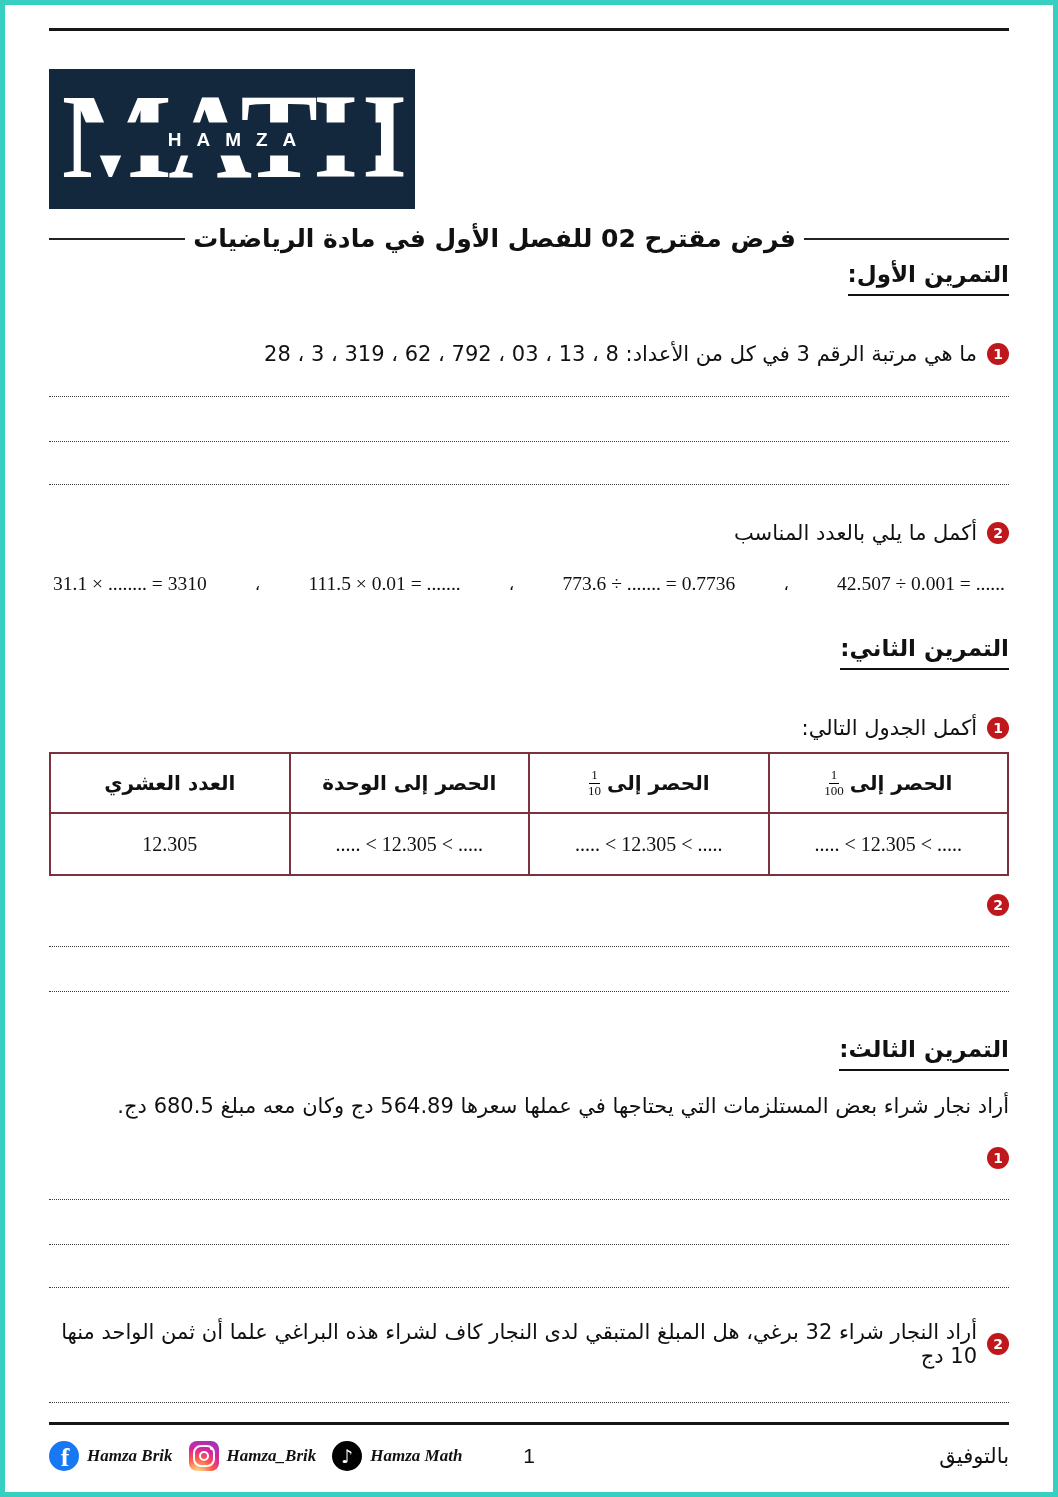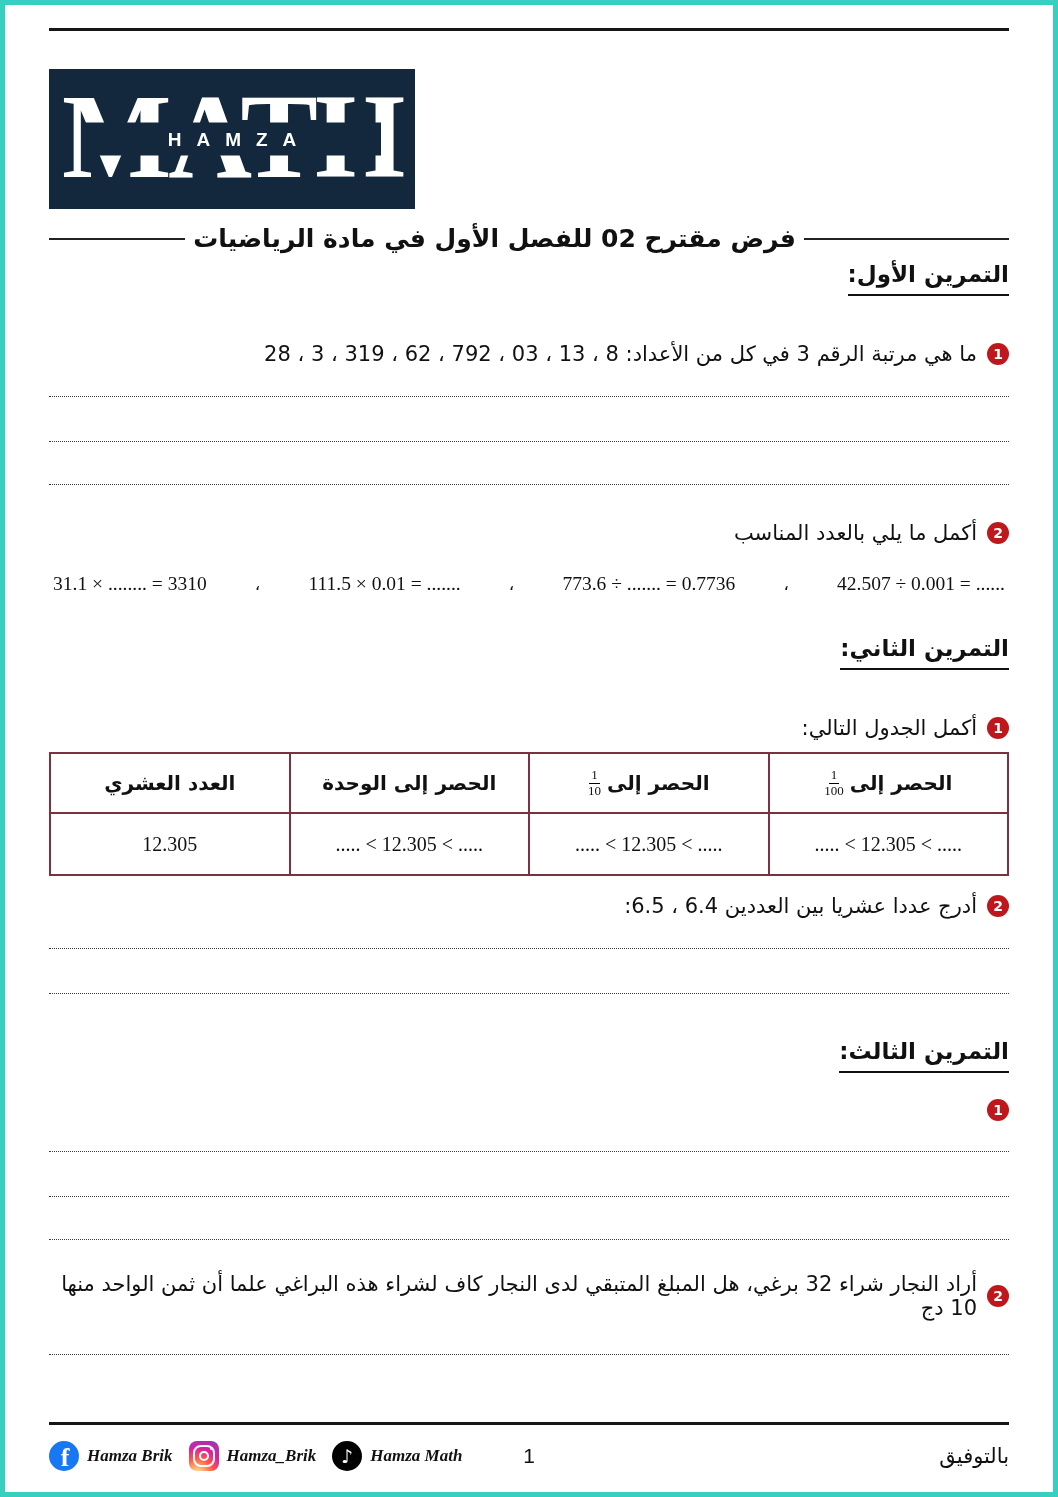--- a/index.html
+++ b/index.html
@@ -235,30 +235,30 @@
         <td><span class="cell-ltr">12.305</span></td>
         <td><span class="cell-ltr">..... &lt; 12.305 &lt; .....</span></td>
         <td><span class="cell-ltr">..... &lt; 12.305 &lt; .....</span></td>
         <td><span class="cell-ltr">..... &lt; 12.305 &lt; .....</span></td>
       </tr>
     </tbody>
       </table>
 
     <div class="q-row mt-ex2-q2">
       <span class="badge">2</span>
-      <span>أدرج عددا عشريا بين العددين 6.4 ، 6.5:</span>
     </div>
 
     <div class="dotline mt-dot-a"></div>
     <div class="dotline mt-dot-b"></div>
 
     <div class="section-heading mt-ex3-head">
       <span>التمرين الثالث:</span>
     </div>
 
+    <div class="intro-par mt-intro">أراد نجار شراء بعض المستلزمات التي يحتاجها في عملها سعرها 564.89 دج وكان معه مبلغ 680.5 دج.</div>
 
     <div class="q-row mt-ex3-q1">
       <span class="badge">1</span>
     </div>
 
     <div class="dotline mt-dot-a"></div>
     <div class="dotline mt-dot-b"></div>
     <div class="dotline mt-dot-c"></div>
 
     <div class="q-row mt-ex3-q2">

